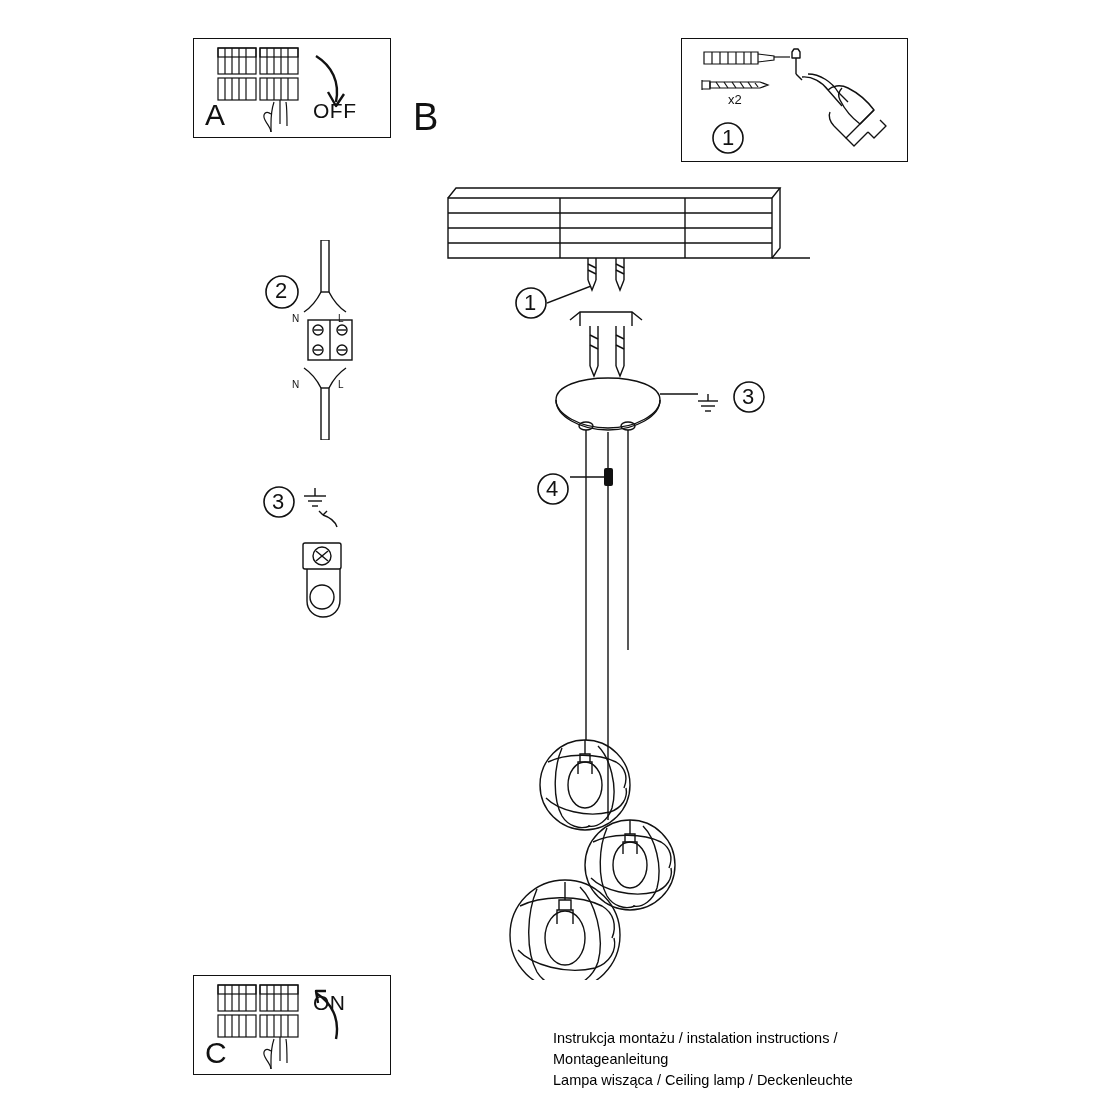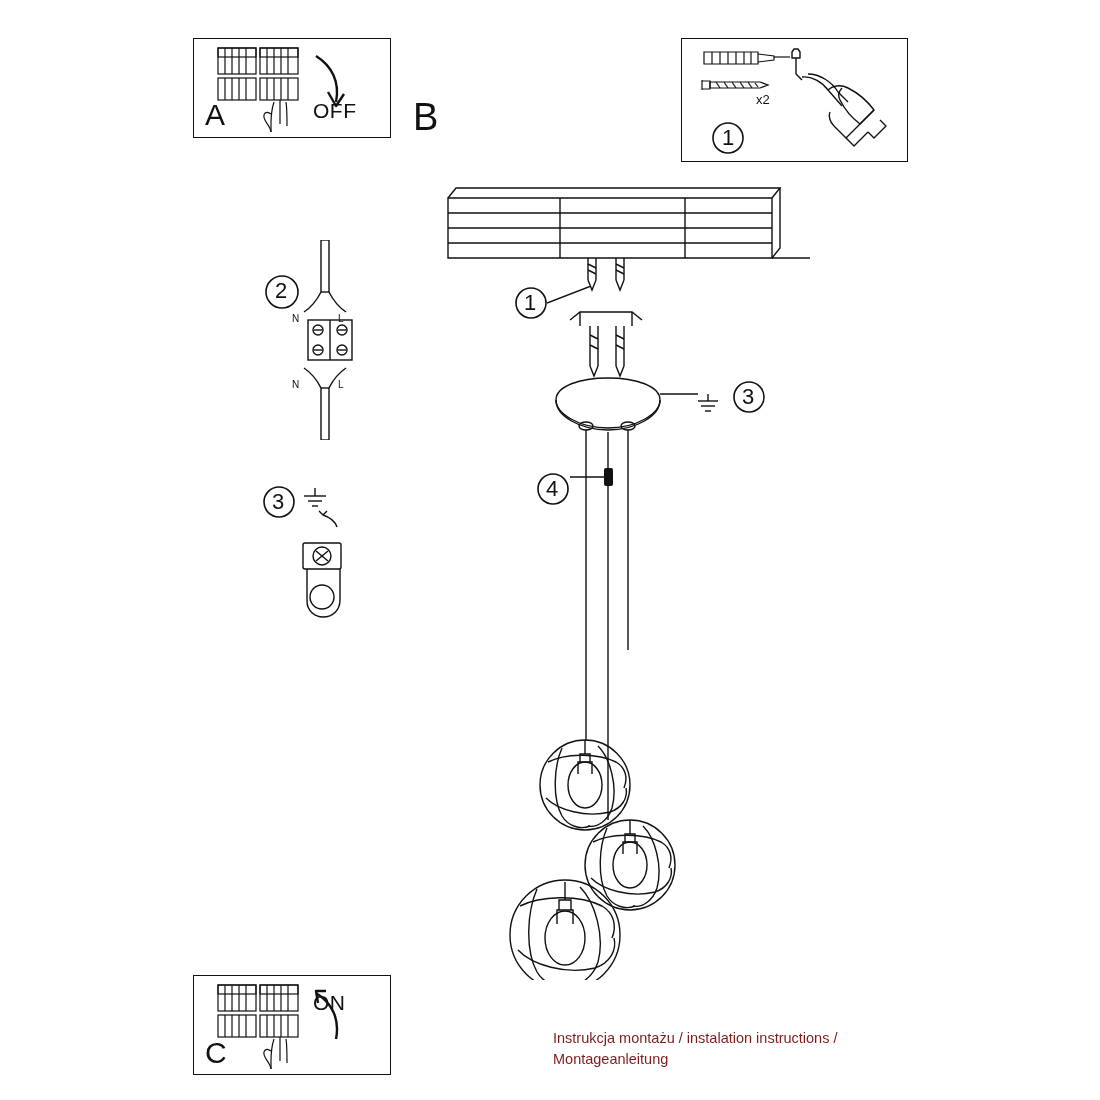--- a/index.html
+++ b/index.html
@@ -30,33 +30,32 @@
   .step-letter.big {
     font-size: 38px;
   }
   .onoff-label {
     font-size: 21px;
     font-weight: 400;
     letter-spacing: 0.5px;
   }
   .x2-label {
     font-size: 13px;
-    margin-left: 28px;
   }
   .callout-num {
     font-size: 22px;
     font-weight: 400;
   }
   .nl-label {
     font-size: 10px;
   }
   .footer {
     font-size: 14.5px;
     line-height: 1.45;
-    color: #7f1d1d;
+    color: #000000;
   }
   .frame {
     border: 1.6px solid #111111;
     box-sizing: border-box;
   }
 </style>
 </head>
 <body>
 
 <div id="sheet">
@@ -390,15 +389,16 @@
         <path d="M70 58 C71 64 71 72 71 82"></path>
         <path d="M55 70 C50 66 46 70 49 76 C52 82 55 84 55 88"></path>
         <path d="M120 58 C124 38 116 22 100 12" stroke-width="2.4"></path>
         <path d="M110 10 L100 10 L102 22" stroke-width="2.4" stroke-linejoin="round"></path>
       </g>
     </svg>
   </div>
 
   <div class="abs footer" style="left:553px; top:1028px; width:360px;">
     <div>Instrukcja montażu / instalation instructions / Montageanleitung</div>
+    <div>Lampa wisząca / Ceiling lamp / Deckenleuchte</div>
   </div>
 
 </div>
 
 </body></html>

